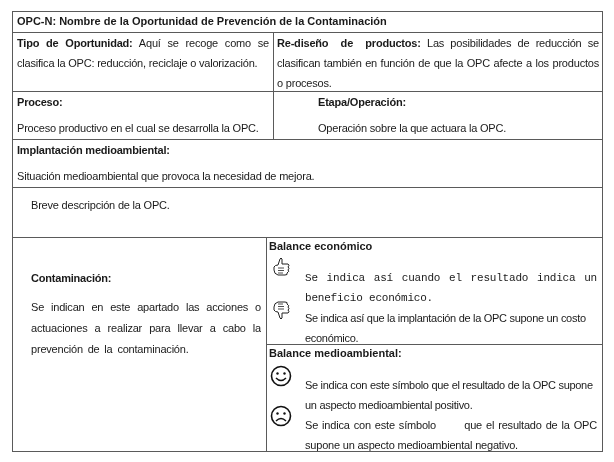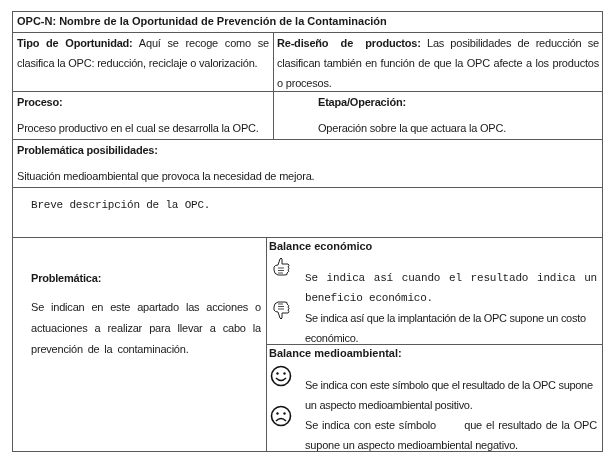--- a/index.html
+++ b/index.html
@@ -44,30 +44,30 @@
     <div><b>Proceso:</b></div>
     <div style="margin-top:6px;">Proceso productivo en  el cual se desarrolla la OPC.</div>
   </div>
 
   <div class="cell t" style="left:264px;top:80px;width:322px;height:47px;margin-left:41px;">
     <div><b>Etapa/Operación:</b></div>
     <div style="margin-top:6px;">Operación sobre la que actuara la OPC.</div>
   </div>
 
   <div class="cell t" style="left:4px;top:128px;width:580px;height:47px;">
-    <div><b>Problemática posibilidades:</b></div>
+    <div><b>Implantación medioambiental:</b></div>
     <div style="margin-top:6px;">Situación medioambiental que provoca la necesidad de mejora.</div>
   </div>
 
   <div class="cell t" style="left:4px;top:176px;width:580px;height:49px;">
-    <div style="margin-top:7px;padding-left:14px;font-family:Liberation Mono, monospace;">Breve descripción de la OPC.</div>
+    <div style="margin-top:7px;padding-left:14px;">Breve descripción de la OPC.</div>
   </div>
 
   <div class="cell" style="left:18px;top:256px;width:230px;height:180px;">
-    <div class="t"><b>Problemática:</b></div>
+    <div class="t"><b>Contaminación:</b></div>
     <div class="t just" style="margin-top:9px;line-height:21px;word-spacing:2px;">Se indican en este apartado las acciones o actuaciones a realizar para llevar a cabo la prevención de la contaminación.</div>
   </div>
 
   <div class="cell" style="left:256px;top:226px;width:333px;height:106px;">
     <div style="position:absolute;left:0;top:2px;"><b>Balance económico</b></div>
     <svg class="icon" style="left:2px;top:18px;" width="20" height="22" viewBox="0 0 20 22">
       <path d="M7 9 L9 3 Q10 1 11 3 L11 8 L17 8 Q19 9 17 11 Q19 12 17 14 Q19 15 16 17 Q17 19 14 19 L7 19 Q3 18 3 14 L3 11 Q4 9 7 9 Z" fill="none" stroke="#222" stroke-width="1"></path>
       <path d="M7 12 L13 12 M7 14.5 L13 14.5 M7 17 L12 17" stroke="#222" stroke-width="0.8"></path>
     </svg>
     <div class="t just" style="position:absolute;left:36px;top:30px;width:292px;font-family:Liberation Mono, monospace;">Se indica así cuando el resultado indica un beneficio económico.</div>

